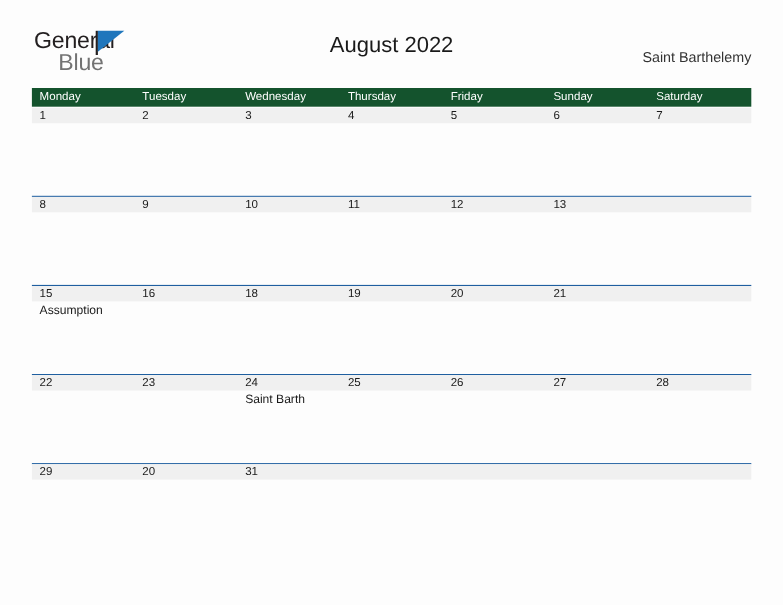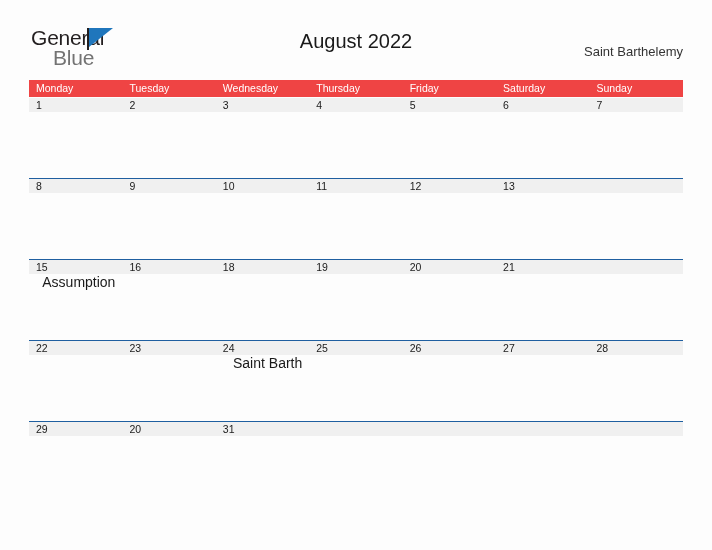--- a/index.html
+++ b/index.html
@@ -93,21 +93,21 @@
   
   .calendar {
     position: absolute;
     left: 29px;
     top: 80px;
     width: 654px;
   }
 
   .weekday-row {
     display: flex;
-    background: #ef4444;
+    background: #14532d;
     height: 17px;
   }
   .weekday-cell {
     width: 93.43px;
     box-sizing: border-box;
     padding-left: 7px;
     color: #ffffff;
     font-size: 10.5px;
     line-height: 17px;
     font-family: "Liberation Sans", sans-serif;
@@ -150,26 +150,25 @@
   .day-number {
     font-size: 10.5px;
     color: #1a1a1a;
     line-height: 12px;
     font-family: "Liberation Sans", sans-serif;
   }
   .day-events {
     margin-top: 3px;
   }
   .day-event {
-    font-size: 14px;
+    font-size: 11px;
     color: #1a1a1a;
     line-height: 12px;
     font-family: "Liberation Sans", sans-serif;
     white-space: nowrap;
-    text-align: right;
   }
   .day-cell.empty .day-number { visibility: hidden; }
 </style>
 </head>
 <body>
 
 <div class="page-header">
 
   <div class="logo">
     <span class="logo-general">General</span>
@@ -185,22 +184,22 @@
 </div>
 
 <div class="calendar">
 
   <div class="weekday-row">
     <div class="weekday-cell">Monday</div>
     <div class="weekday-cell">Tuesday</div>
     <div class="weekday-cell">Wednesday</div>
     <div class="weekday-cell">Thursday</div>
     <div class="weekday-cell">Friday</div>
+    <div class="weekday-cell">Sunday</div>
     <div class="weekday-cell">Saturday</div>
-    <div class="weekday-cell">Sunday</div>
   </div>
 
   <div id="weeks-container">
       <div class="week-row first">
         <div class="week-band" style="width: 654.01px; background: rgb(240, 240, 240);"></div>
         <div class="week-cells">
           <div class="day-cell">
             <div class="day-number">1</div>
           </div>
           <div class="day-cell">

